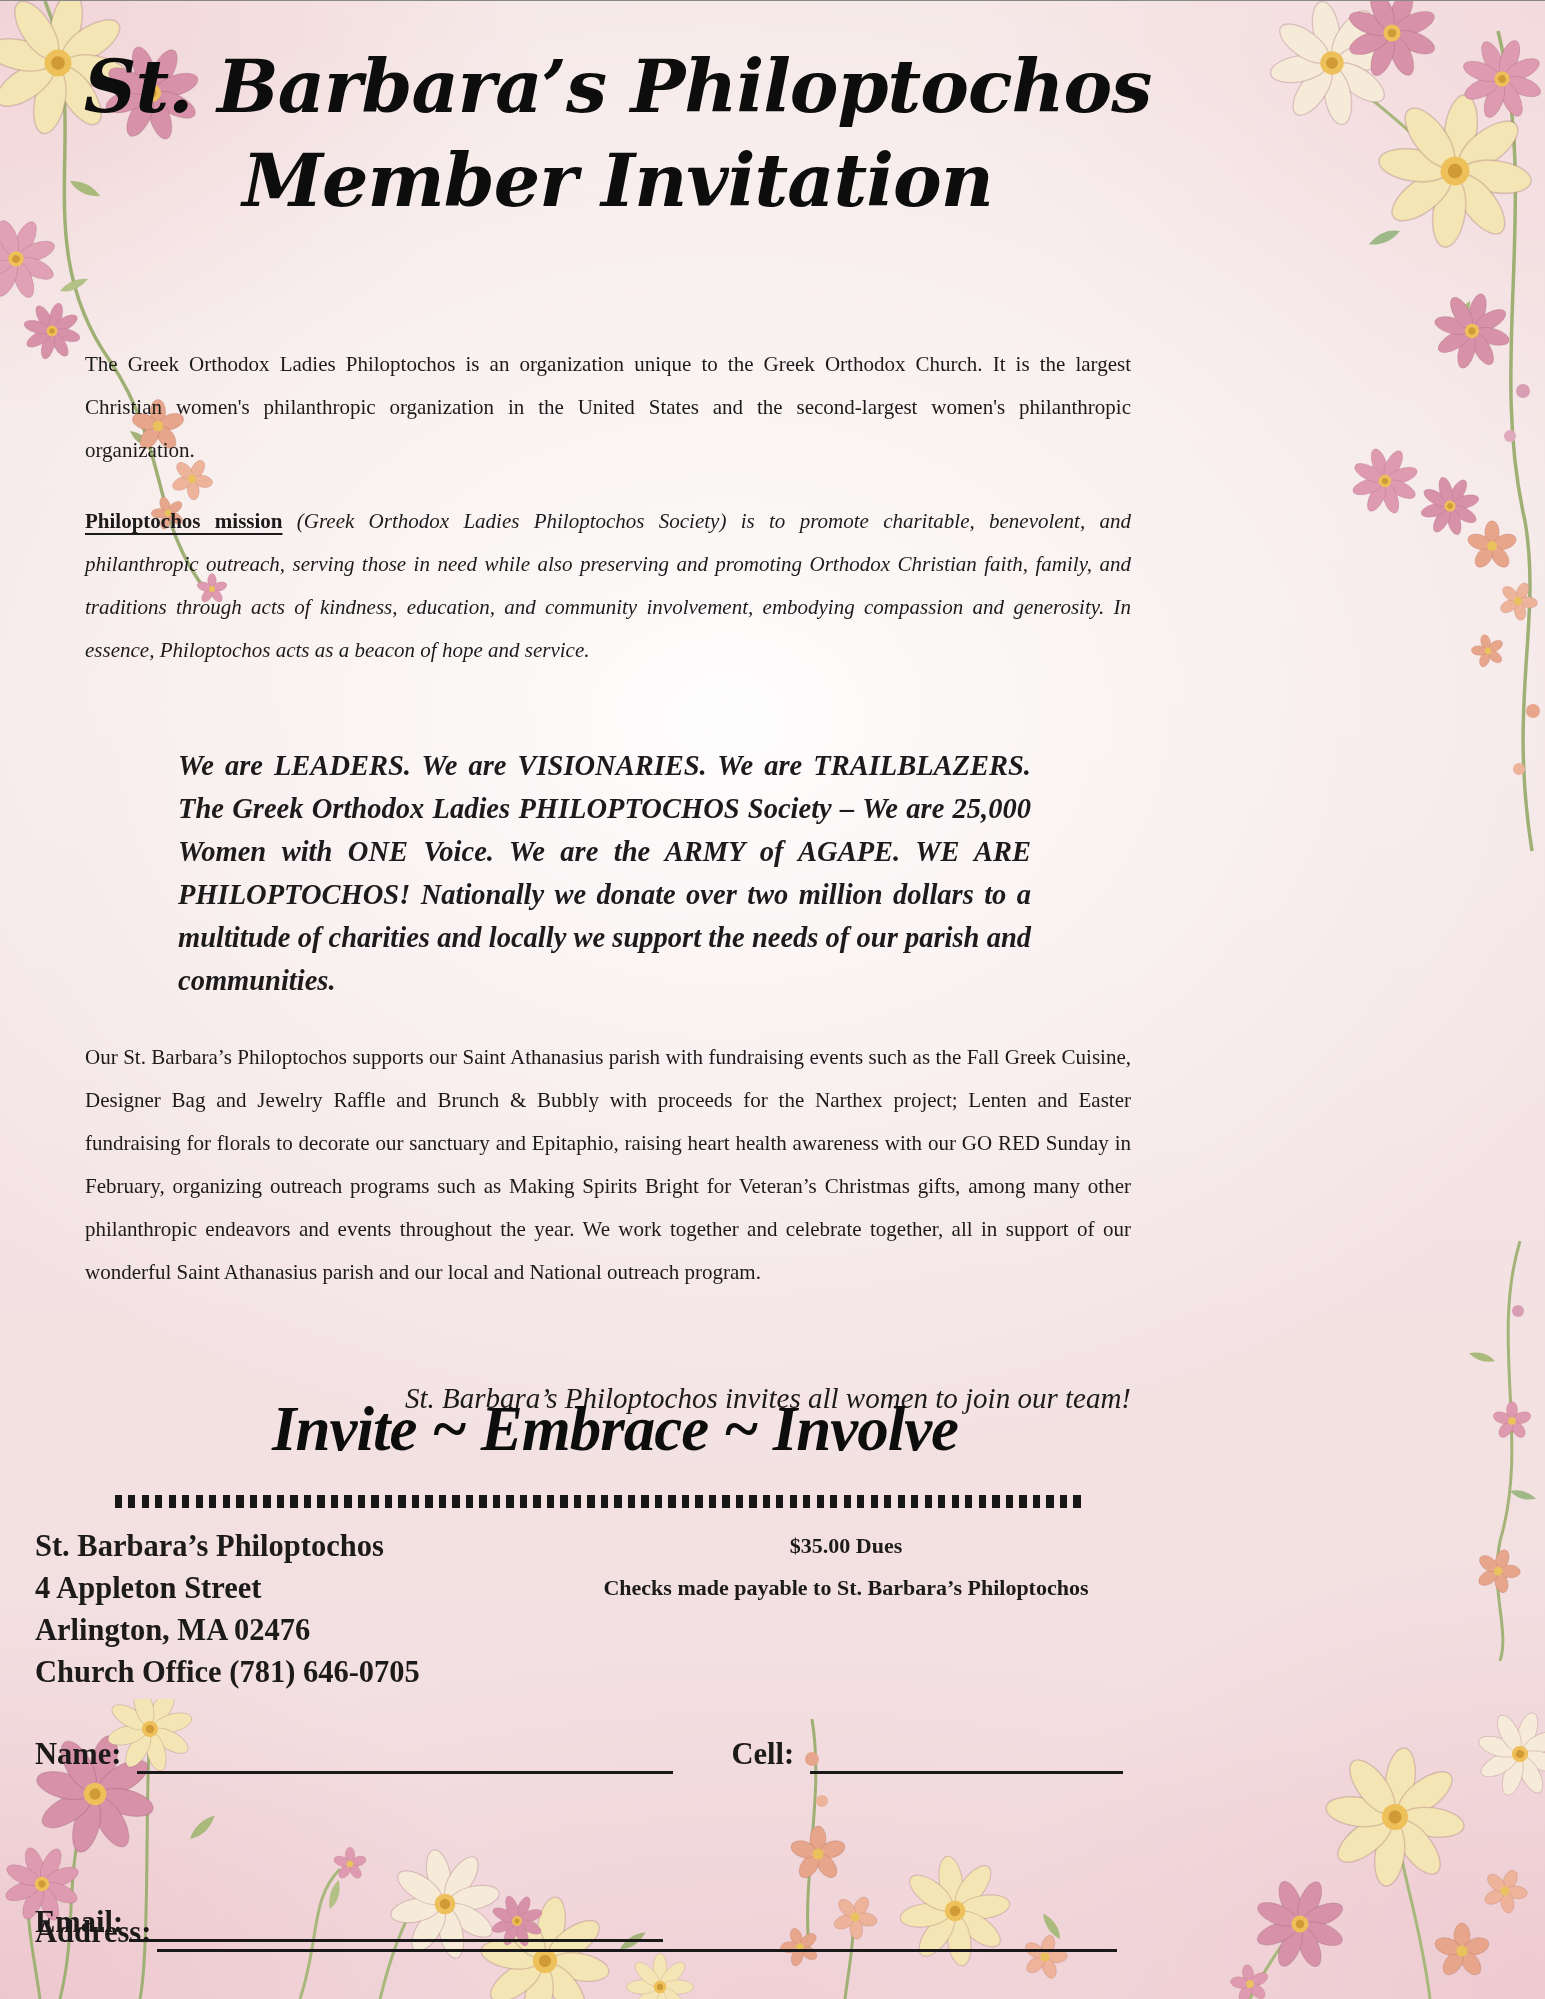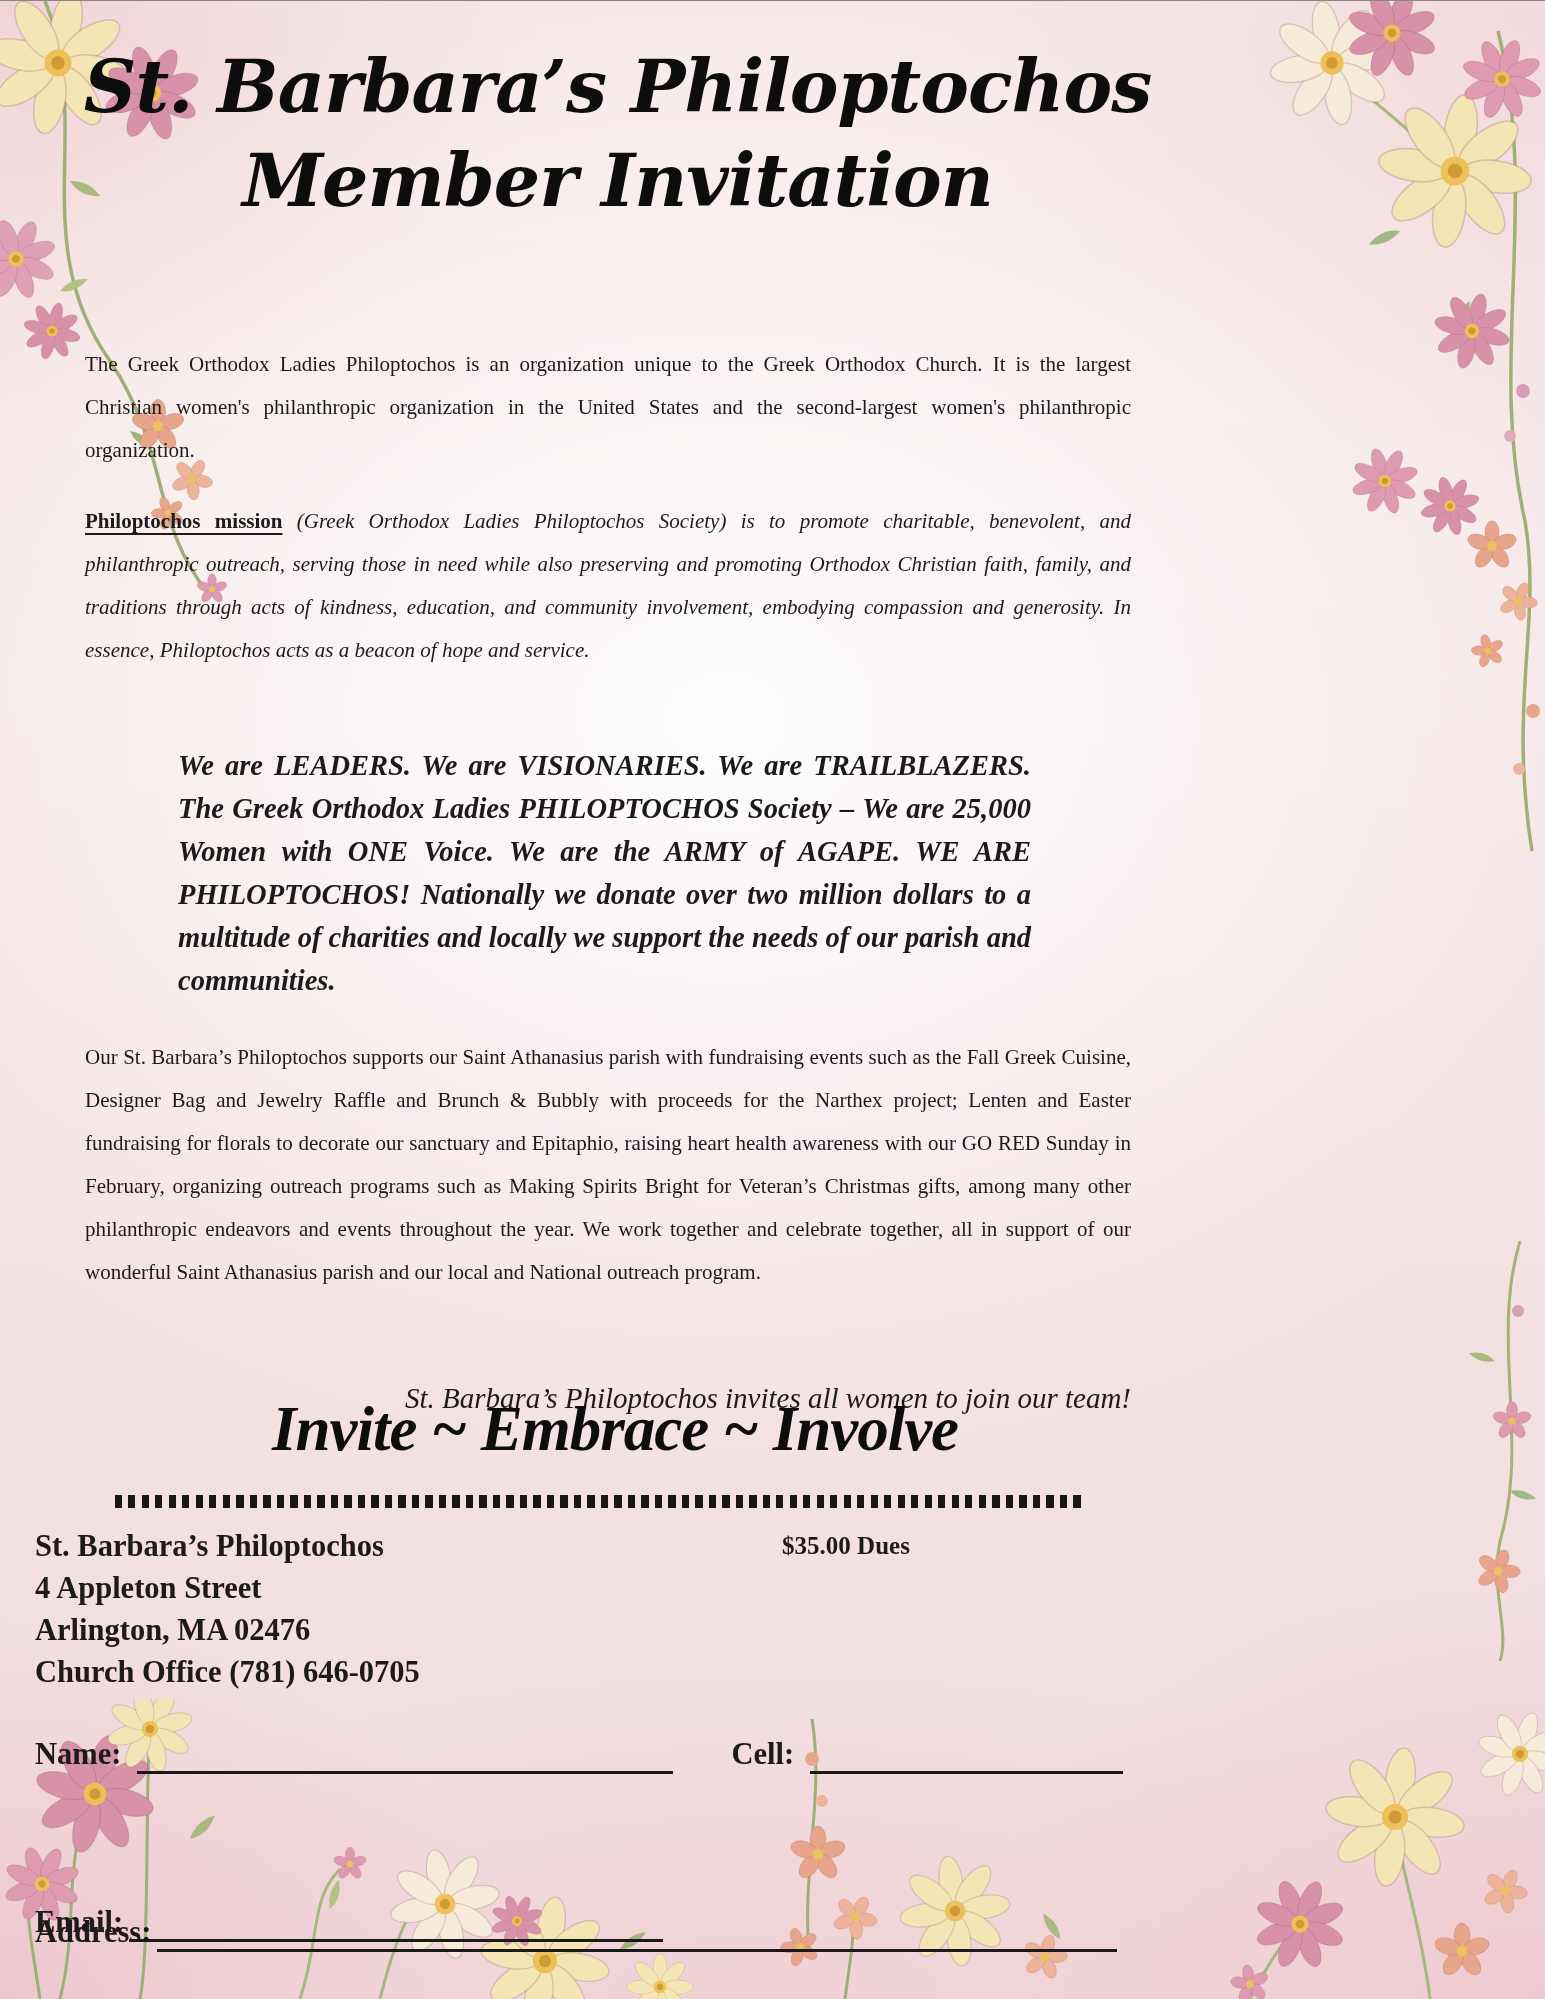--- a/index.html
+++ b/index.html
@@ -60,21 +60,21 @@
     left:115px; top:1494px; width:972px; height:13px;
     background:repeating-linear-gradient(90deg,#171717 0 7px,transparent 7px 13.5px);
   }
   .contact-left{
     left:35px; top:1524px;
     font-weight:bold; font-size:30.5px; line-height:42px;
   }
   .contact-right{
     left:540px; top:1524px; width:612px;
     text-align:center;
-    font-weight:bold; font-size:25px; line-height:42px;
+    font-weight:bold; font-size:22px; line-height:42px;
   }
   .form-row{
     display:flex; align-items:flex-end;
     font-weight:bold; font-size:30.5px;
     left:35px;
   }
   .row-name{ top:1736px; width:1088px;gap:16px; }
   .row-address{ top:1914px; width:1082px; }
   .row-email{ top:1904px; width:628px; }
   .flabel{ white-space:nowrap; padding-bottom:2px; }
@@ -223,20 +223,21 @@
 
   <div class="abs contact-left">
     <div>St. Barbara’s Philoptochos</div>
     <div>4 Appleton Street</div>
     <div>Arlington, MA 02476</div>
     <div>Church Office (781) 646-0705</div>
   </div>
 
   <div class="abs contact-right">
     <div>$35.00 Dues</div>
+    <div>Checks made payable to St. Barbara’s Philoptochos</div>
   </div>
 
   <div class="abs form-row row-name">
     <span class="flabel">Name:</span>
     <span class="fill fill-name"></span>
     <span class="cell-gap"></span>
     <span class="flabel">Cell:</span>
     <span class="fill fill-cell"></span>
   </div>
 

